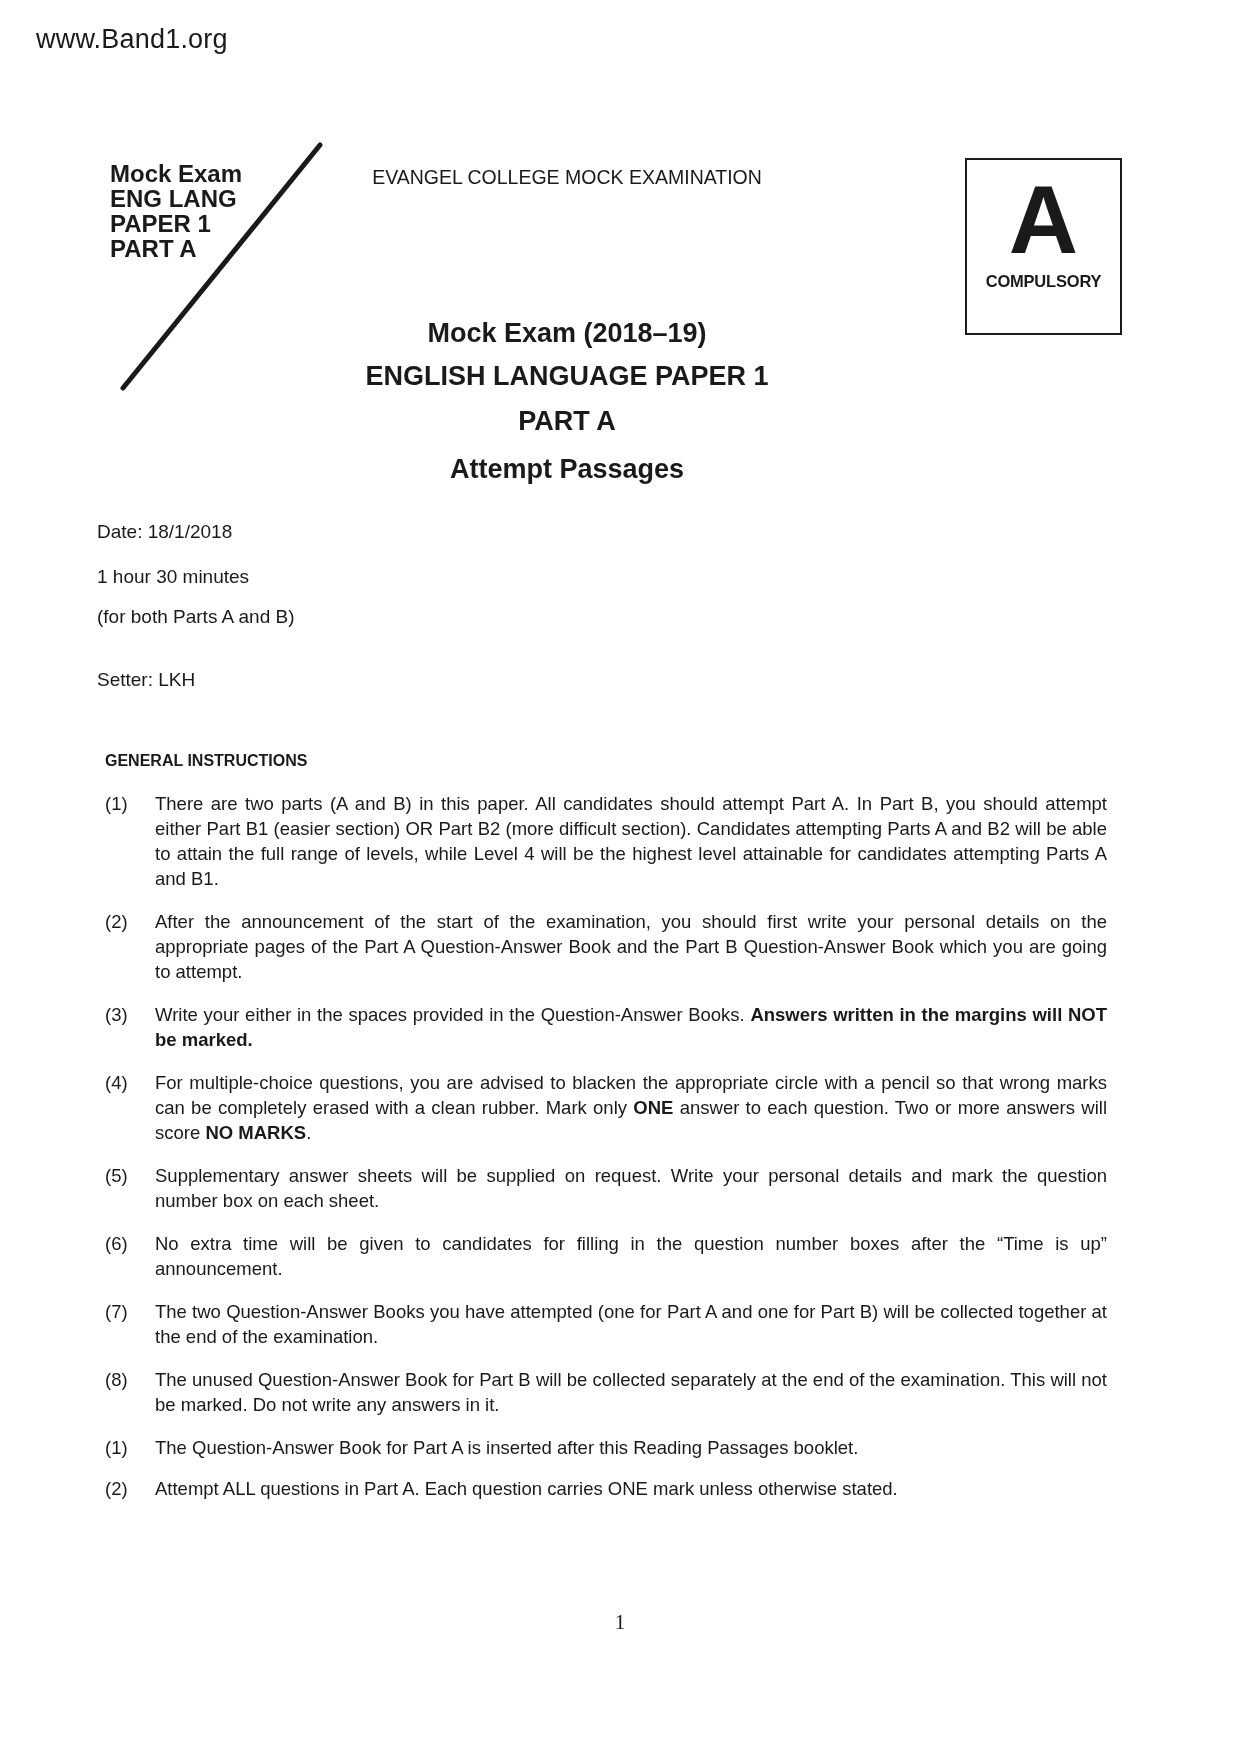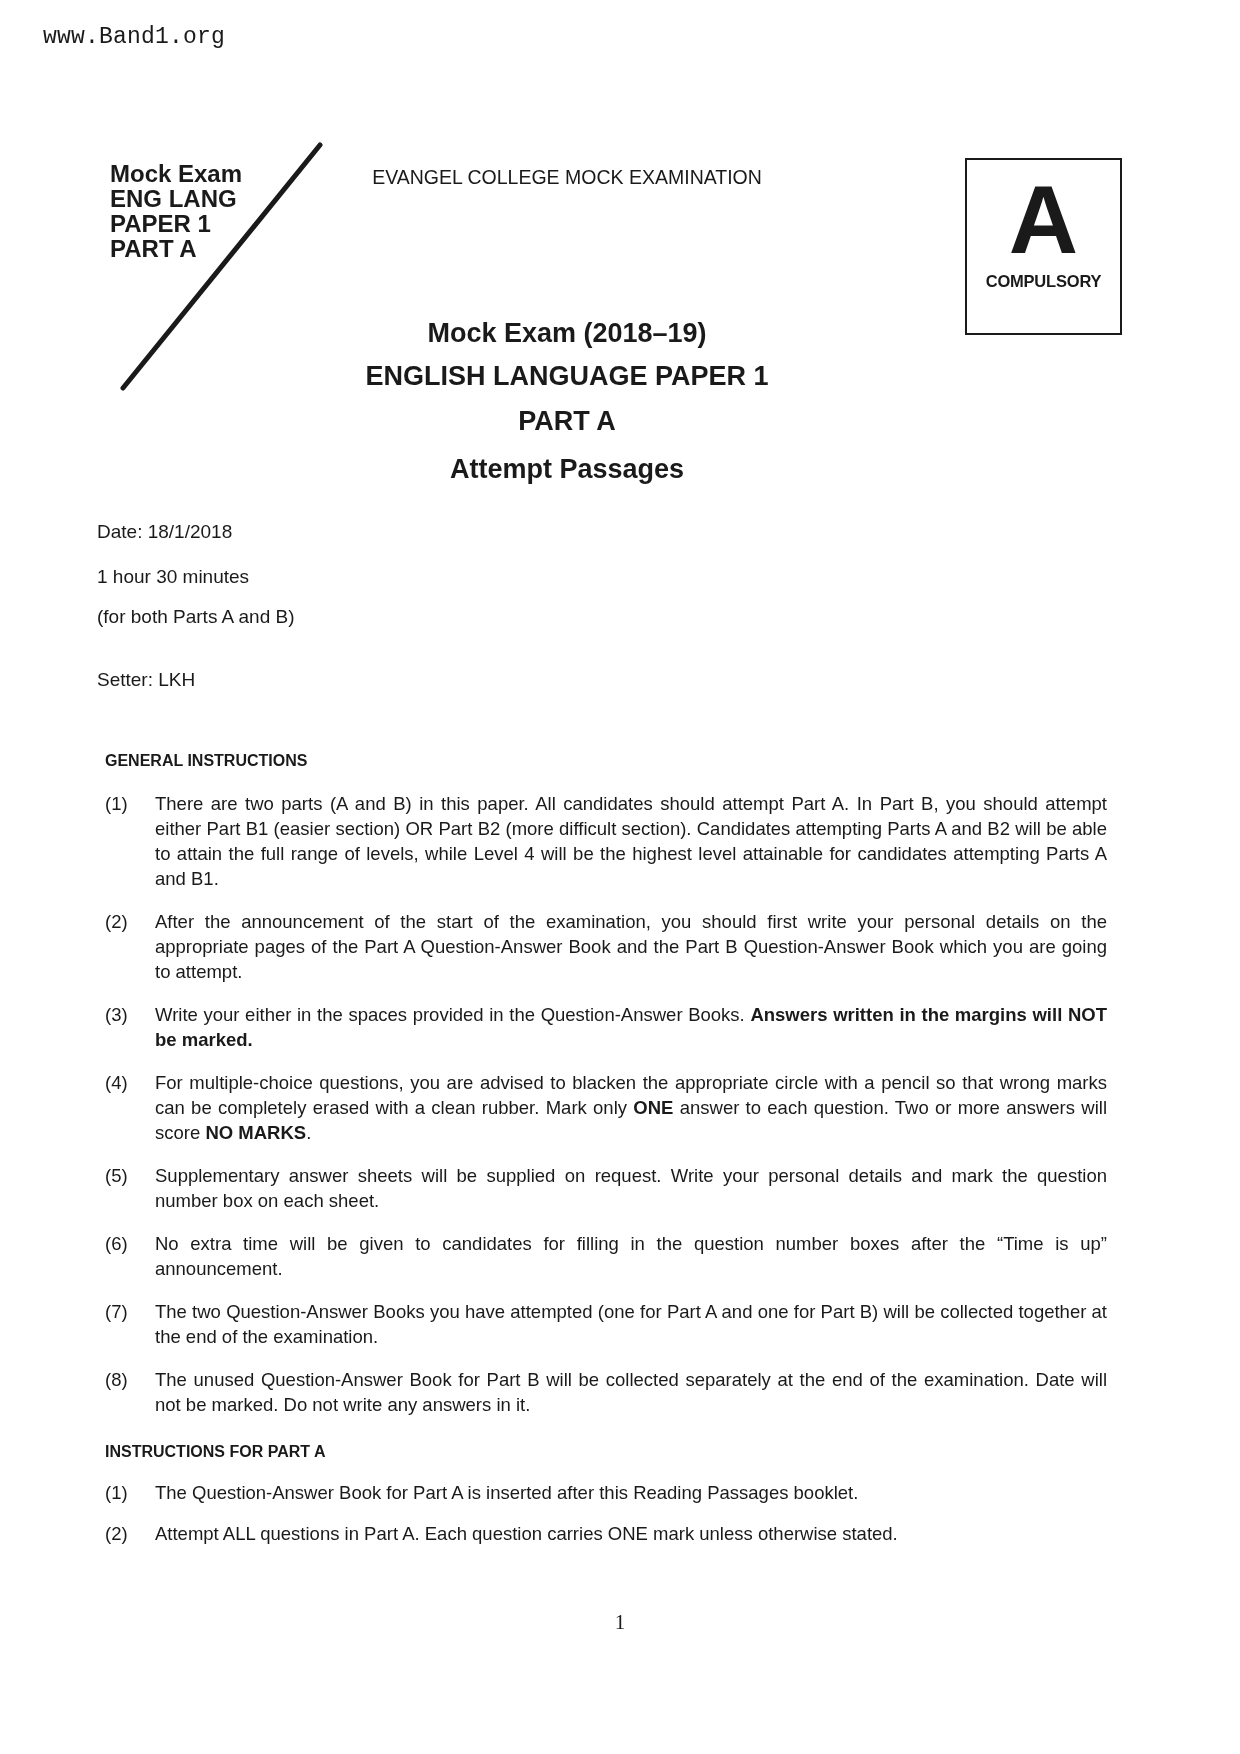--- a/index.html
+++ b/index.html
@@ -7,22 +7,22 @@
     position:relative;
     width:1240px; height:1754px;
     margin:0 auto;
     background:#ffffff;
     color:#1a1a1a;
     font-family:"Liberation Sans","DejaVu Sans",sans-serif;
     overflow:hidden;
   }
   .site-url {
     position:absolute; left:36px; top:24px;
-    font-family:Liberation Mono, monospace;
-    font-size:23px; letter-spacing:0.2px;margin-left:7px;
+    font-family:Liberation Sans, sans-serif;
+    font-size:27px; letter-spacing:0.2px;
   }
   .slash-svg { position:absolute; left:95px; top:130px; }
   .corner {
     position:absolute; left:110px; top:161px;
     font-size:24px; font-weight:bold; line-height:25px;
   }
   .exam-header {
     position:absolute; left:97px; top:166px; width:940px;
     text-align:center; font-size:19.5px;
   }
@@ -136,25 +136,24 @@
         <div class="instr-item">
           <span class="instr-num">(6)</span>
           <div class="instr-text"><span>No extra time will be given to candidates for filling in the question number boxes after the “Time is up” announcement.</span></div>
         </div>
         <div class="instr-item">
           <span class="instr-num">(7)</span>
           <div class="instr-text"><span>The two Question-Answer Books you have attempted (one for Part A and one for Part B) will be collected together at the end of the examination.</span></div>
         </div>
         <div class="instr-item">
           <span class="instr-num">(8)</span>
-          <div class="instr-text"><span>The unused Question-Answer Book for Part B will be collected separately at the end of the examination. Date will not be marked. Do not write any answers in it.</span></div>
+          <div class="instr-text"><span>The unused Question-Answer Book for Part B will be collected separately at the end of the examination. This will not be marked. Do not write any answers in it.</span></div>
         </div>
       </div>
 
-    <h2 class="section-heading second">INSTRUCTIONS FOR PART A</h2>
     <div id="parta-items">
         <div class="instr-item tight">
           <span class="instr-num">(1)</span>
           <div class="instr-text"><span>The Question-Answer Book for Part A is inserted after this Reading Passages booklet.</span></div>
         </div>
         <div class="instr-item tight">
           <span class="instr-num">(2)</span>
           <div class="instr-text"><span>Attempt ALL questions in Part A. Each question carries ONE mark unless otherwise stated.</span></div>
         </div>
       </div>

